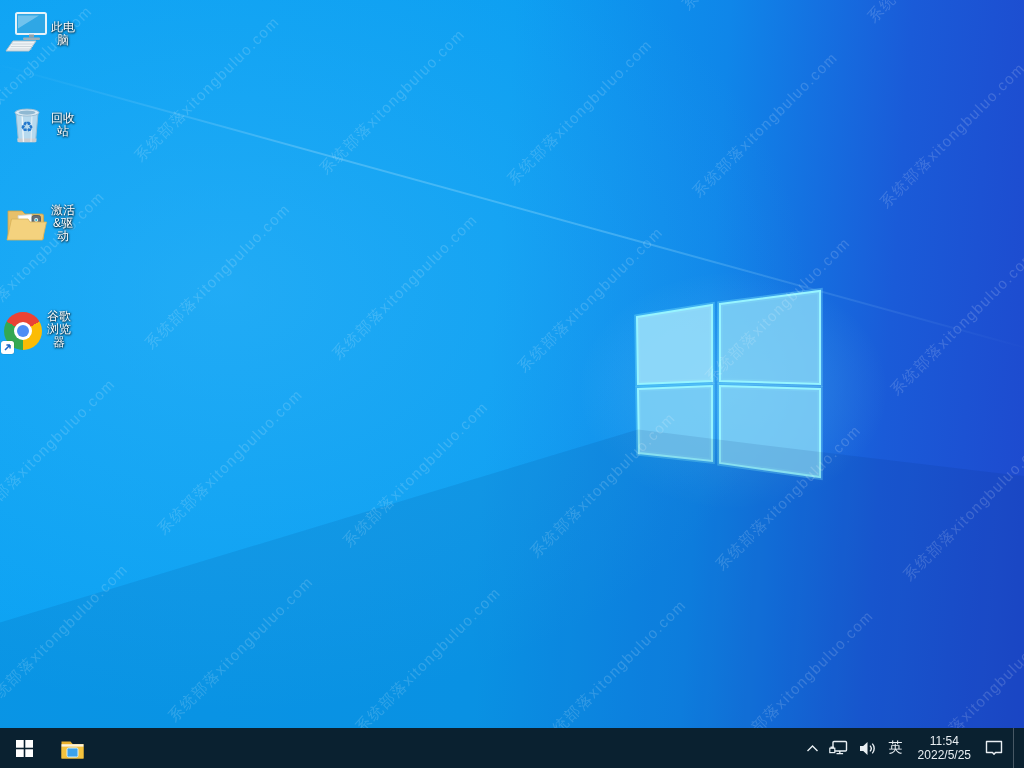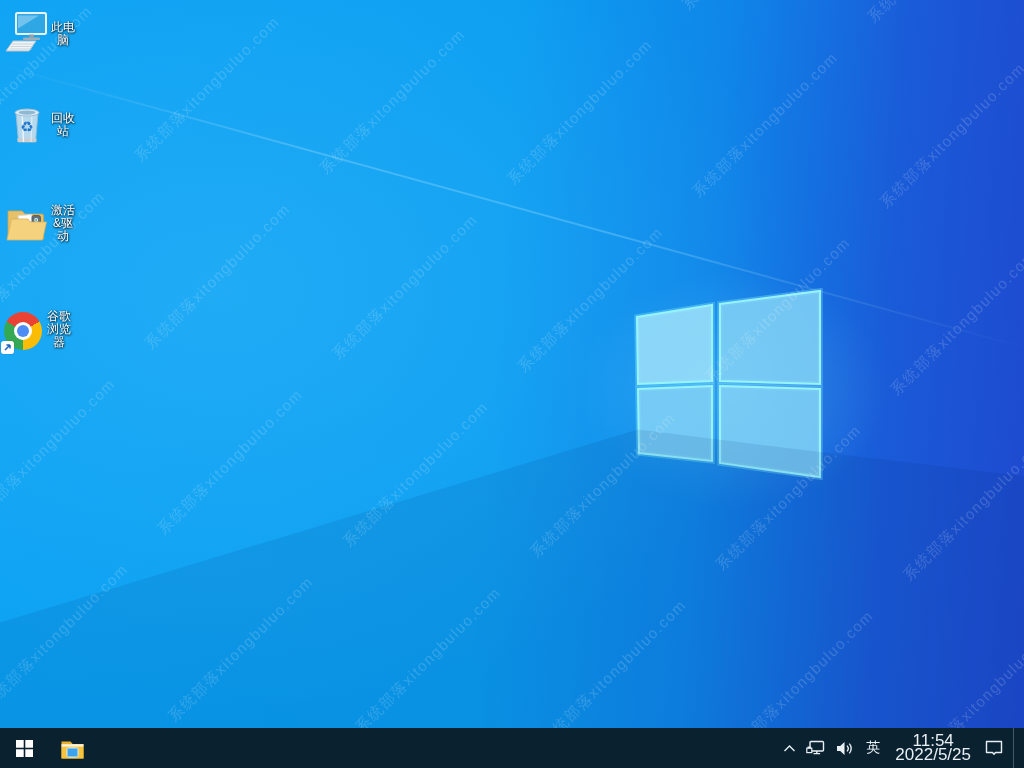--- a/index.html
+++ b/index.html
@@ -45,21 +45,21 @@
 
   
   .taskbar{position:absolute;left:0;bottom:0;width:1024px;height:40px;background:var(--taskbar_bg);
     display:flex;align-items:stretch;z-index:5;}
   .taskbar button{background:none;border:none;margin:0;padding:0;cursor:pointer;
     display:flex;align-items:center;justify-content:center;color:var(--tray_icon);}
   .tb-btn{width:48px;height:40px;}
   .tray{margin-left:auto;display:flex;align-items:center;height:40px;}
   .tray button{height:40px;padding:0 5px;}
   .ime{font-size:14px;color:#fff;padding:0 7px !important;}
-  .clock{flex-direction:column;color:#fff;font-size:17px;line-height:14px;padding:12px 8px !important;text-align:center;}
+  .clock{flex-direction:column;color:#fff;font-size:12px;line-height:14px;padding:12px 8px !important;text-align:center;}
   .tray-divider{width:1px;height:40px;background:rgba(255,255,255,0.25);margin-left:4px;}
   .show-desktop{width:7px;height:40px;}
   .ticon{stroke:var(--tray_icon);fill:none;stroke-width:1.4;}
 </style>
 </head>
 <body>
 
 <div class="screen">
 
   <div class="desktop">

